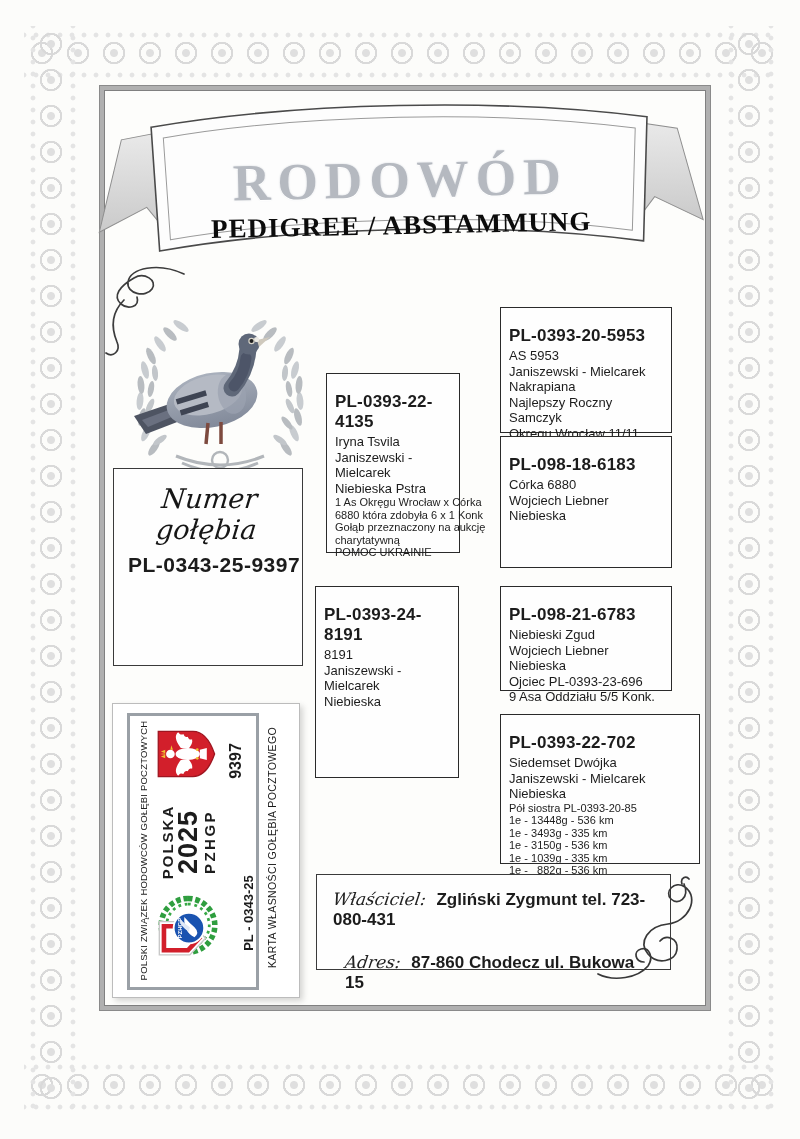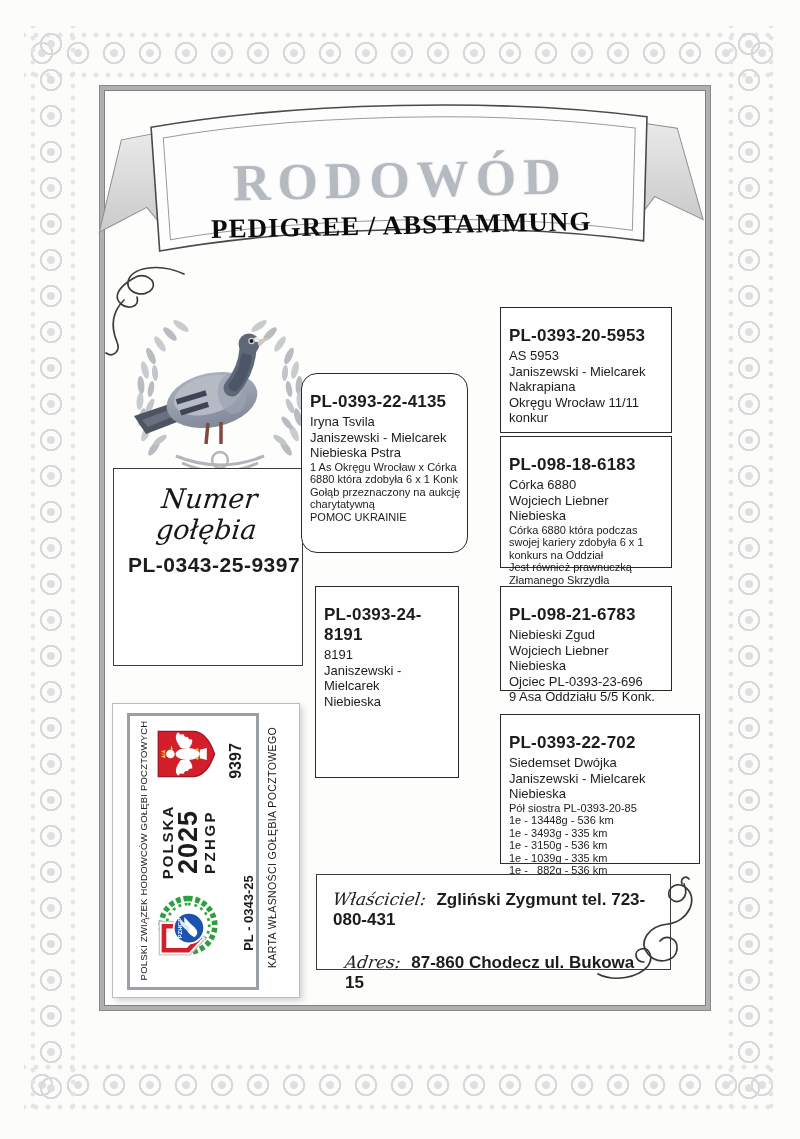--- a/index.html
+++ b/index.html
@@ -56,21 +56,21 @@
 
   .numer-box{left:113px;top:468px;width:190px;height:198px;border-color:#3a3a3a;}
   .numer-caption{margin-top:14px;text-align:center;font-family:"DejaVu Serif",serif;font-style:italic;
      font-size:27px;color:#161616;transform:skewX(-6deg);}
   .numer-value{margin-top:8px;padding-left:14px;font-size:21px;font-weight:bold;letter-spacing:.5px;}
 
   .pbox{padding:18px 8px;}
   .pbox-title{font-size:17px;font-weight:bold;letter-spacing:.2px;margin-bottom:2px;}
   .pline{font-size:13px;line-height:15.5px;}
   .psmall{font-size:11px;line-height:12.5px;white-space:pre;}
-  .box-sire{left:301px;top:373px;width:167px;height:180px;border-radius:16px;}
+  .box-sire{left:326px;top:373px;width:134px;height:180px;}
   .box-dam{left:315px;top:586px;width:144px;height:192px;}
   .box-ss{left:500px;top:307px;width:172px;height:126px;}
   .box-sd{left:500px;top:436px;width:172px;height:132px;}
   .box-ds{left:500px;top:586px;width:172px;height:105px;}
   .box-dd{left:500px;top:714px;width:200px;height:150px;}
 
   .owner-box{left:316px;top:874px;width:355px;height:96px;border-color:#3a3a3a;padding:10px 16px;}
   .owner-row{position:relative;margin-top:4px;}
   .owner-row.addr{margin-top:22px;padding-left:12px;}
   .script{font-family:"DejaVu Serif",serif;font-style:italic;font-size:17px;color:#222;transform:skewX(-8deg);display:inline-block;}
@@ -255,39 +255,33 @@
       </div>
     <div></div>
   </div>
 
   <div class="wbox pbox box-ss">
     <div class="pbox-title">PL-0393-20-5953</div>
     <div>
         <div class="pline">AS 5953</div>
         <div class="pline">Janiszewski - Mielcarek</div>
         <div class="pline">Nakrapiana</div>
+        <div class="pline">Najlepszy Roczny Samczyk</div>
         <div class="pline">Okręgu Wrocław 11/11</div>
         <div class="pline">konkur</div>
       </div>
     <div></div>
   </div>
 
   <div class="wbox pbox box-sd">
     <div class="pbox-title">PL-098-18-6183</div>
     <div>
         <div class="pline">Córka 6880</div>
         <div class="pline">Wojciech Liebner</div>
         <div class="pline">Niebieska</div>
-      </div>
-    <div>
-        <div class="psmall">Córka 6880 która podczas</div>
-        <div class="psmall">swojej kariery zdobyła 6 x 1</div>
-        <div class="psmall">konkurs na Oddział</div>
-        <div class="psmall">Jest również prawnuczką</div>
-        <div class="psmall">Złamanego Skrzydła</div>
       </div>
   </div>
 
   <div class="wbox pbox box-ds">
     <div class="pbox-title">PL-098-21-6783</div>
     <div>
         <div class="pline">Niebieski Zgud</div>
         <div class="pline">Wojciech Liebner</div>
         <div class="pline">Niebieska</div>
         <div class="pline">Ojciec PL-0393-23-696</div>

